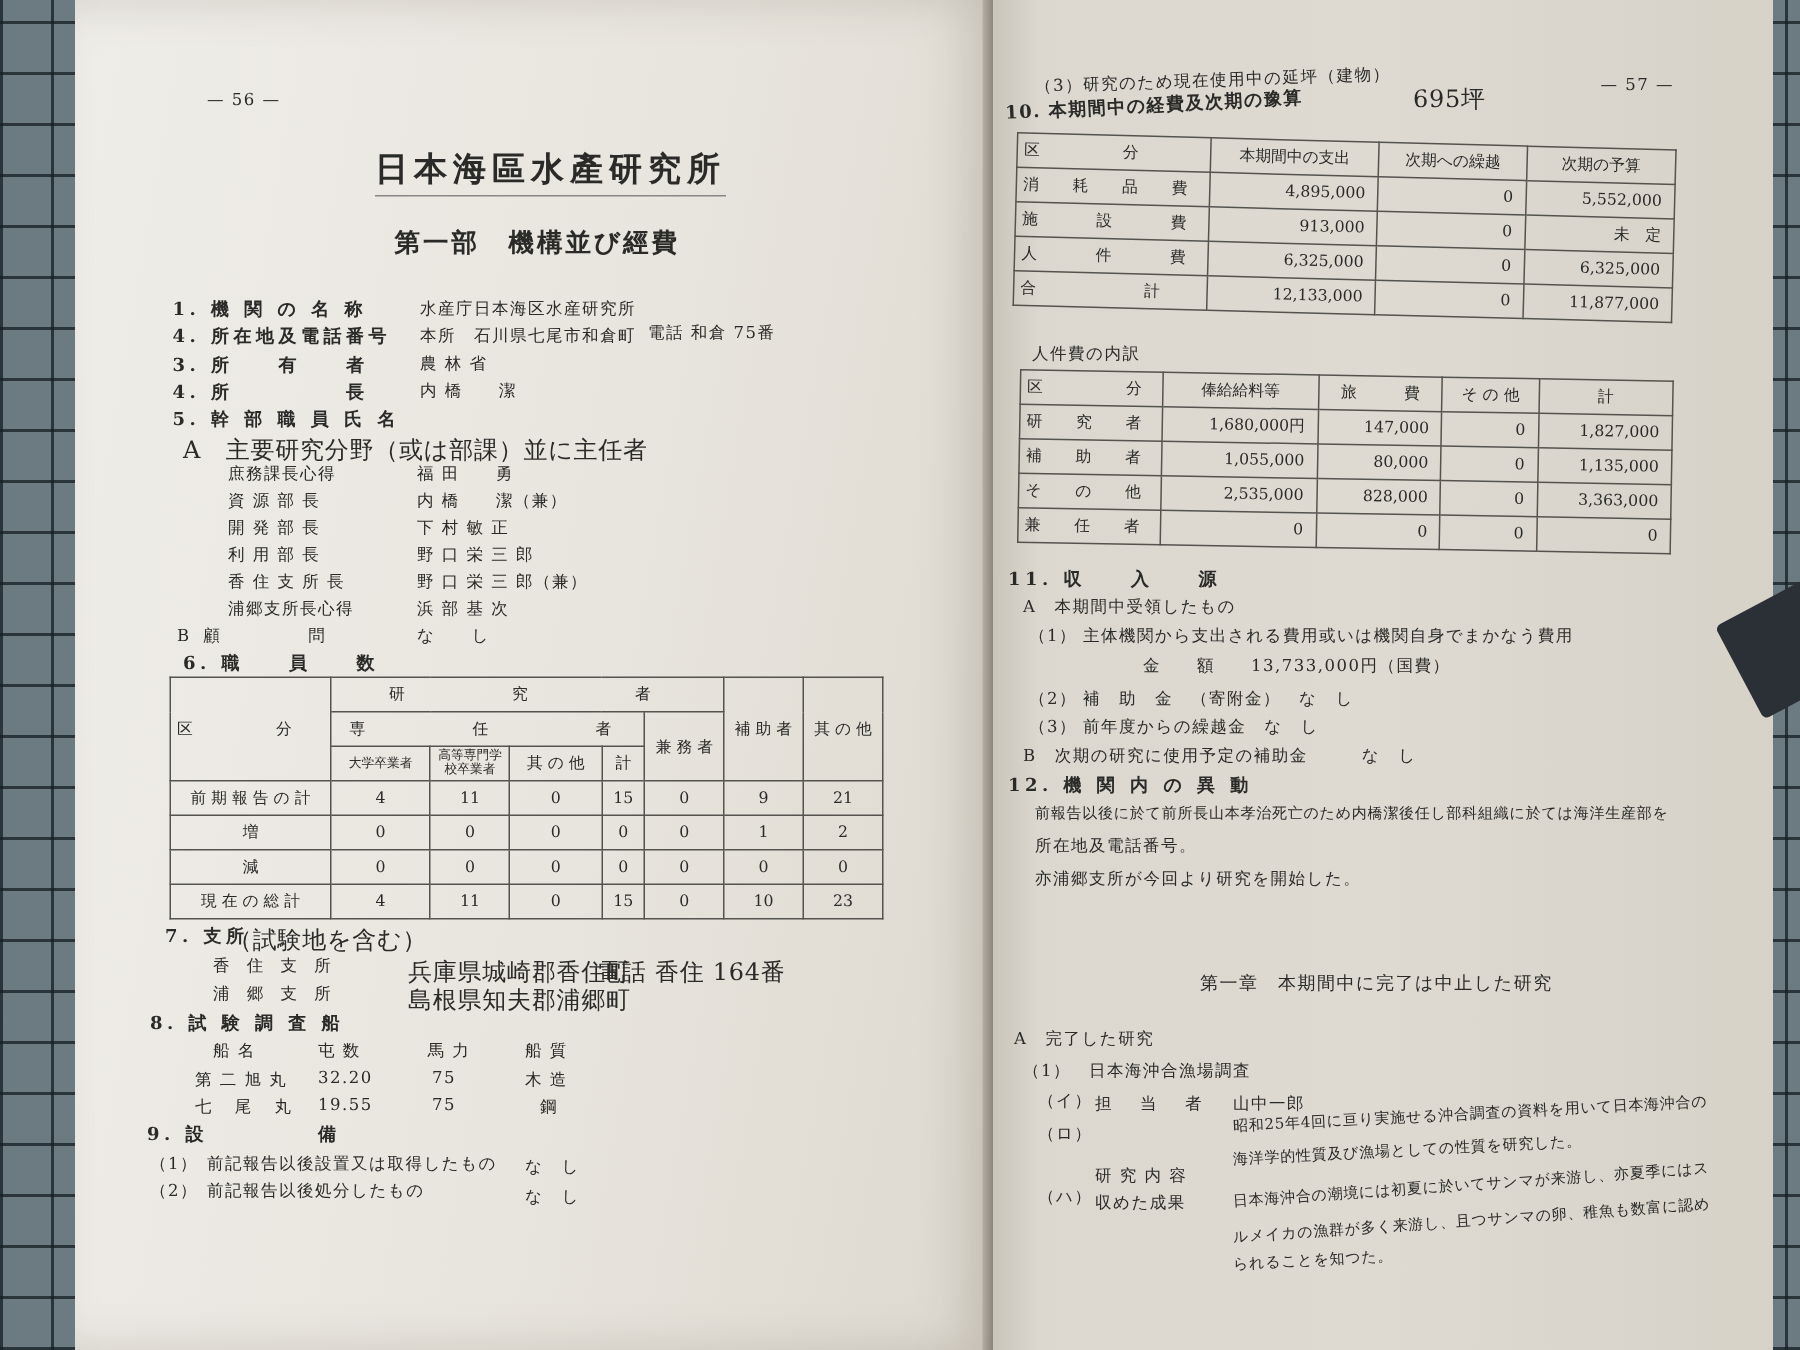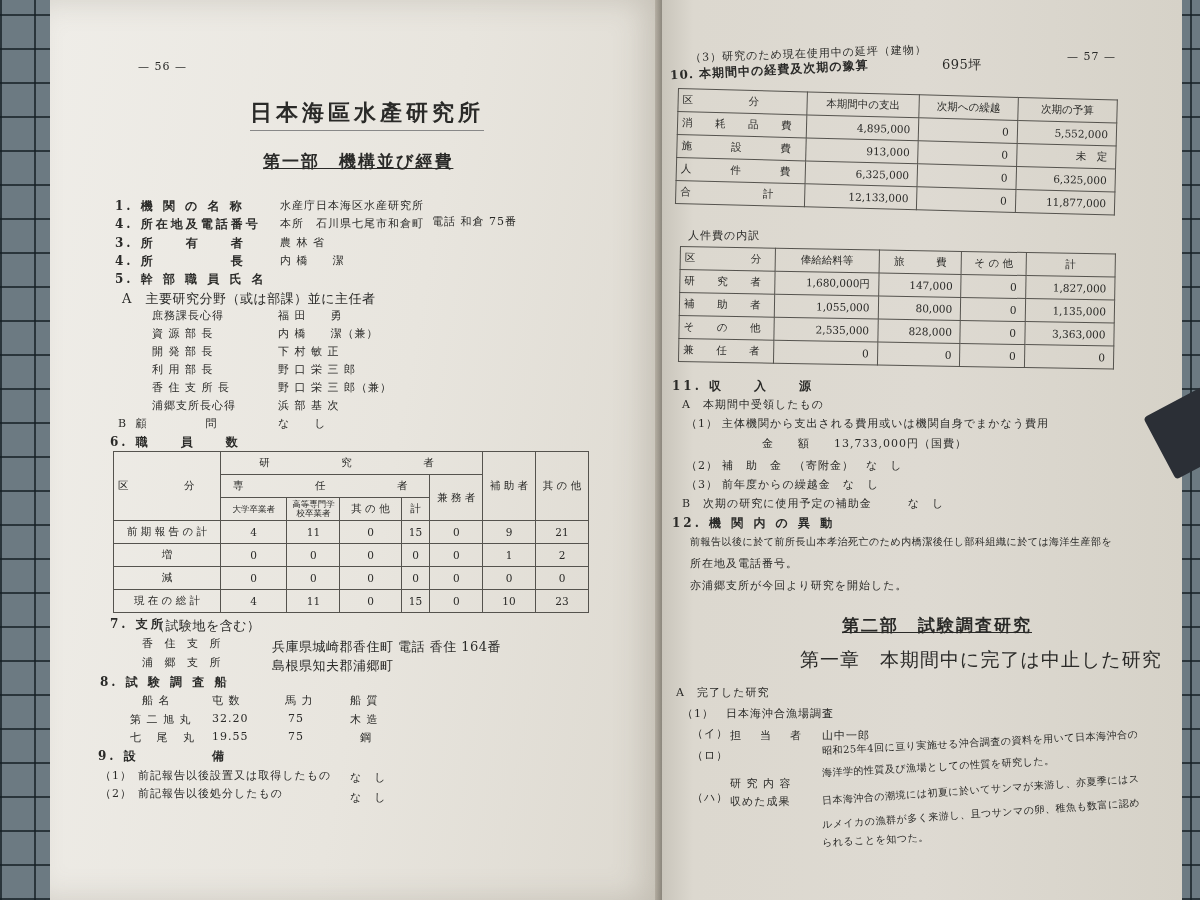--- a/index.html
+++ b/index.html
@@ -36,25 +36,25 @@
   }
   .eraser {
     position:absolute; left:1155px; top:395px; width:80px; height:70px;
     background:#2b2f36; transform:rotate(-28deg);
     border-radius:4px;
   }
   .abs { position:absolute; white-space:nowrap; }
   .pnum { font-size:11px; letter-spacing:1px; }
   .title { font-size:22px; letter-spacing:4px; font-weight:bold; }
   .title-line { border-bottom:1px solid #888; padding-bottom:2px; }
-  .section { font-size:17px; letter-spacing:2px; font-weight:bold;text-decoration:underline; }
-  .chapter { font-size:19px; letter-spacing:1px; }
+  .section { font-size:17px; letter-spacing:2px; font-weight:bold; }
+  .chapter { font-size:12px; letter-spacing:1px; }
   .item { font-size:12px; font-weight:bold; letter-spacing:3px; }
   .val { font-size:11px; letter-spacing:1px; }
-  .small { font-size:13px; letter-spacing:0.5px; }
+  .small { font-size:16px; letter-spacing:0.5px; }
 
   table.doc {
     position:absolute; border-collapse:collapse;
     font-size:10.5px; color:#2a2a28;
   }
   table.doc td, table.doc th {
     border:1px solid #55534e; padding:0 4px; font-weight:normal;
     text-align:center; height:22px;
   }
   table.doc .r { text-align:right; padding-right:8px; }
@@ -95,21 +95,21 @@
   <div class="abs val" style="left:228px;top:344px">下 村 敏 正</div>
   <div class="abs val" style="left:102px;top:362px">利 用 部 長</div>
   <div class="abs val" style="left:228px;top:362px">野 口 栄 三 郎</div>
   <div class="abs val" style="left:102px;top:380px">香 住 支 所 長</div>
   <div class="abs val" style="left:228px;top:380px">野 口 栄 三 郎（兼）</div>
   <div class="abs val" style="left:102px;top:398px">浦郷支所長心得</div>
   <div class="abs val" style="left:228px;top:398px">浜 部 基 次</div>
   <div class="abs val" style="left:68px;top:416px;letter-spacing:3px">B 顧　　　　問</div>
   <div class="abs val" style="left:228px;top:416px">な　　し</div>
 
-  <div class="abs item" style="left:60px;top:434px">6. 職　　員　　数</div>
+  <div class="abs item" style="left:72px;top:434px">6. 職　　員　　数</div>
 
   <table class="doc" style="left:63px;top:451px;width:476px">
     <tbody>
         <tr>
       <td rowspan="3" class="l" style="width:98px">区　　　分</td>
       <td colspan="5" style="letter-spacing:10px">研　　　究　　　者</td>
       <td rowspan="3" style="width:44px">補 助 者</td>
       <td rowspan="3" style="width:44px">其 の 他</td>
     </tr>
     <tr>
@@ -292,21 +292,20 @@
   <div class="abs val" style="left:60px;top:458px">補　助　金　（寄附金）　な　し</div>
   <div class="abs val" style="left:24px;top:477px">（3）</div>
   <div class="abs val" style="left:60px;top:477px">前年度からの繰越金　な　し</div>
   <div class="abs val" style="left:20px;top:496px">B　次期の研究に使用予定の補助金　　　な　し</div>
 
   <div class="abs item" style="left:10px;top:515px">12. 機 関 内 の 異 動</div>
   <div class="abs small" style="left:28px;top:535px;font-size:10px">前報告以後に於て前所長山本孝治死亡のため内橋潔後任し部科組織に於ては海洋生産部を</div>
   <div class="abs val" style="left:28px;top:556px">所在地及電話番号。</div>
   <div class="abs val" style="left:28px;top:578px">亦浦郷支所が今回より研究を開始した。</div>
 
-  <div class="abs section" style="left:180px;top:614px">第二部　試験調査研究</div>
   <div class="abs chapter" style="left:138px;top:647px">第一章　本期間中に完了は中止した研究</div>
 
   <div class="abs val" style="left:14px;top:685px">A　完了した研究</div>
   <div class="abs val" style="left:20px;top:706px">（1）　日本海沖合漁場調査</div>
 
   <div class="abs val" style="left:30px;top:726px">（イ）</div>
   <div class="abs val" style="left:68px;top:728px;letter-spacing:4px">担　当　者</div>
   <div class="abs val" style="left:160px;top:728px">山中一郎</div>
 
   <div class="abs val" style="left:30px;top:748px">（ロ）</div>

